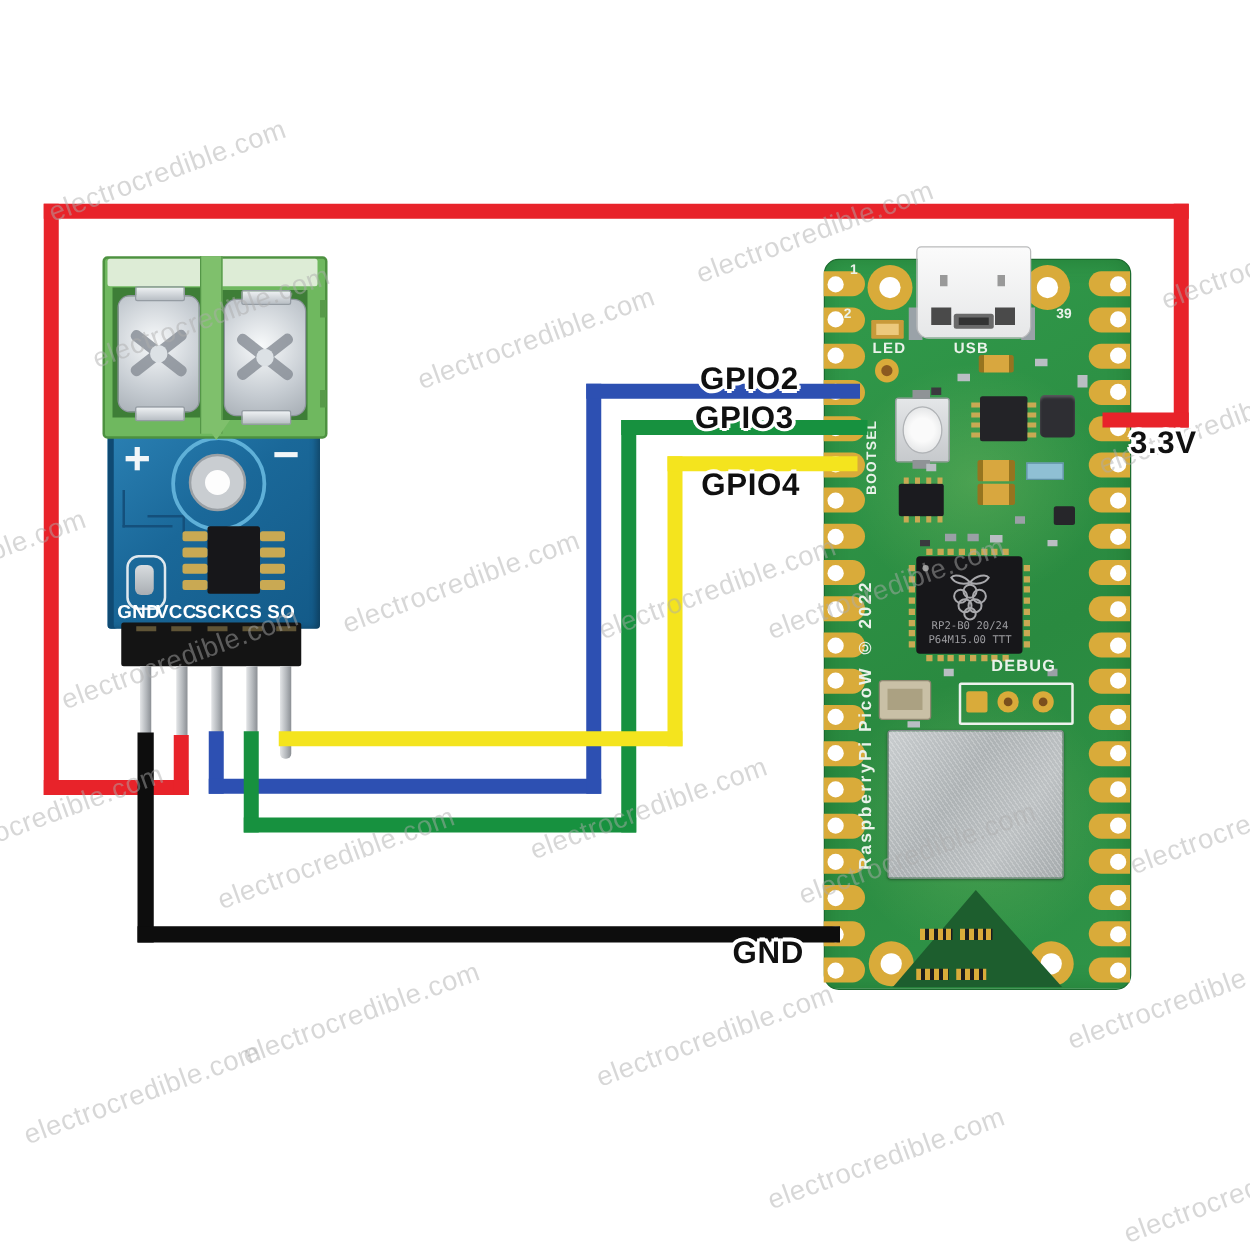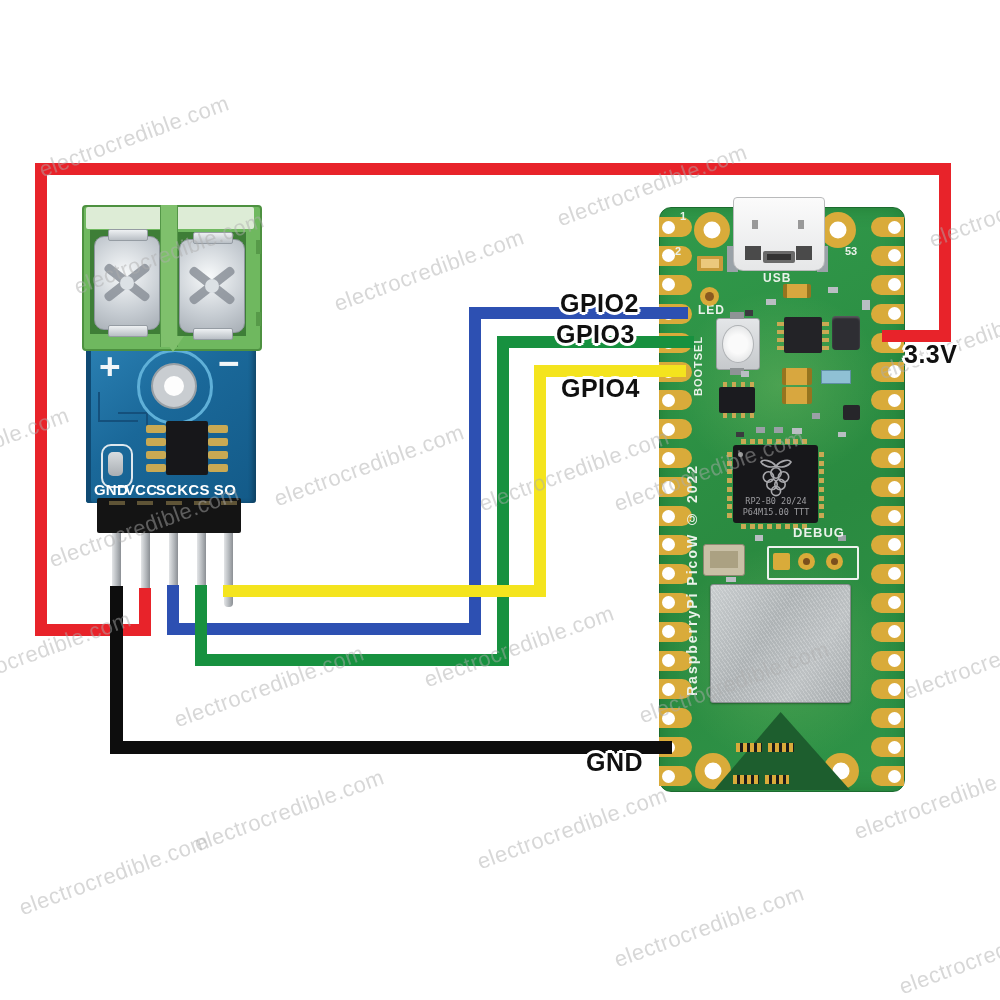--- a/index.html
+++ b/index.html
@@ -281,26 +281,26 @@
     <div class="abs" style="left:64px;top:22px;width:6px;height:9px;background:#999;"></div>
     <div class="abs" style="left:11px;top:48px;width:16px;height:14px;background:#4a4a4a;"></div>
     <div class="abs" style="left:62px;top:48px;width:16px;height:14px;background:#4a4a4a;"></div>
     <div class="abs" style="left:29px;top:53px;width:32px;height:12px;background:#6a6a6a;border-radius:2px;">
       <div class="abs" style="left:4px;top:3px;width:24px;height:6px;background:#333;"></div>
     </div>
   </div>
 
   <div class="silk" style="left:680px;top:210px;font-size:11px;">1</div>
   <div class="silk" style="left:675px;top:245px;font-size:11px;">2</div>
-  <div class="silk" style="left:845px;top:245px;font-size:11px;">53</div>
+  <div class="silk" style="left:845px;top:245px;font-size:11px;">39</div>
 
   <div class="abs" style="left:697px;top:256px;width:26px;height:15px;background:#c89a3a;border-radius:1px;">
     <div class="abs" style="left:4px;top:3px;width:18px;height:9px;background:#ecc97c;"></div>
   </div>
-  <div class="silk" style="left:698px;top:271px;font-size:12px;letter-spacing:1px;margin-top:32px;">LED</div>
+  <div class="silk" style="left:698px;top:271px;font-size:12px;letter-spacing:1px;">LED</div>
   <div class="abs" style="left:700px;top:287px;width:19px;height:19px;border-radius:50%;background:#d9ab3a;">
     <div class="abs" style="left:5px;top:5px;width:9px;height:9px;border-radius:50%;background:#8a5a20;"></div>
   </div>
   <div class="silk" style="left:763px;top:271px;font-size:12px;letter-spacing:1px;">USB</div>
 
   <div class="silk vtext" style="left:692px;top:316px;height:80px;font-size:11px;letter-spacing:1px;">BOOTSEL</div>
   <div class="abs" style="left:716px;top:318px;width:42px;height:50px;background:linear-gradient(180deg,#e4e6e8,#c6c9cc);border:1px solid #9a9da0;border-radius:3px;">
     <div class="abs" style="left:13px;top:-7px;width:14px;height:7px;background:#8f9396;"></div>
     <div class="abs" style="left:13px;top:49px;width:14px;height:7px;background:#8f9396;"></div>
     <div class="abs" style="left:5px;top:6px;width:30px;height:36px;background:radial-gradient(circle,#fafafa 40%,#d8dadc);border:1px solid #b0b3b6;border-radius:50%;"></div>

